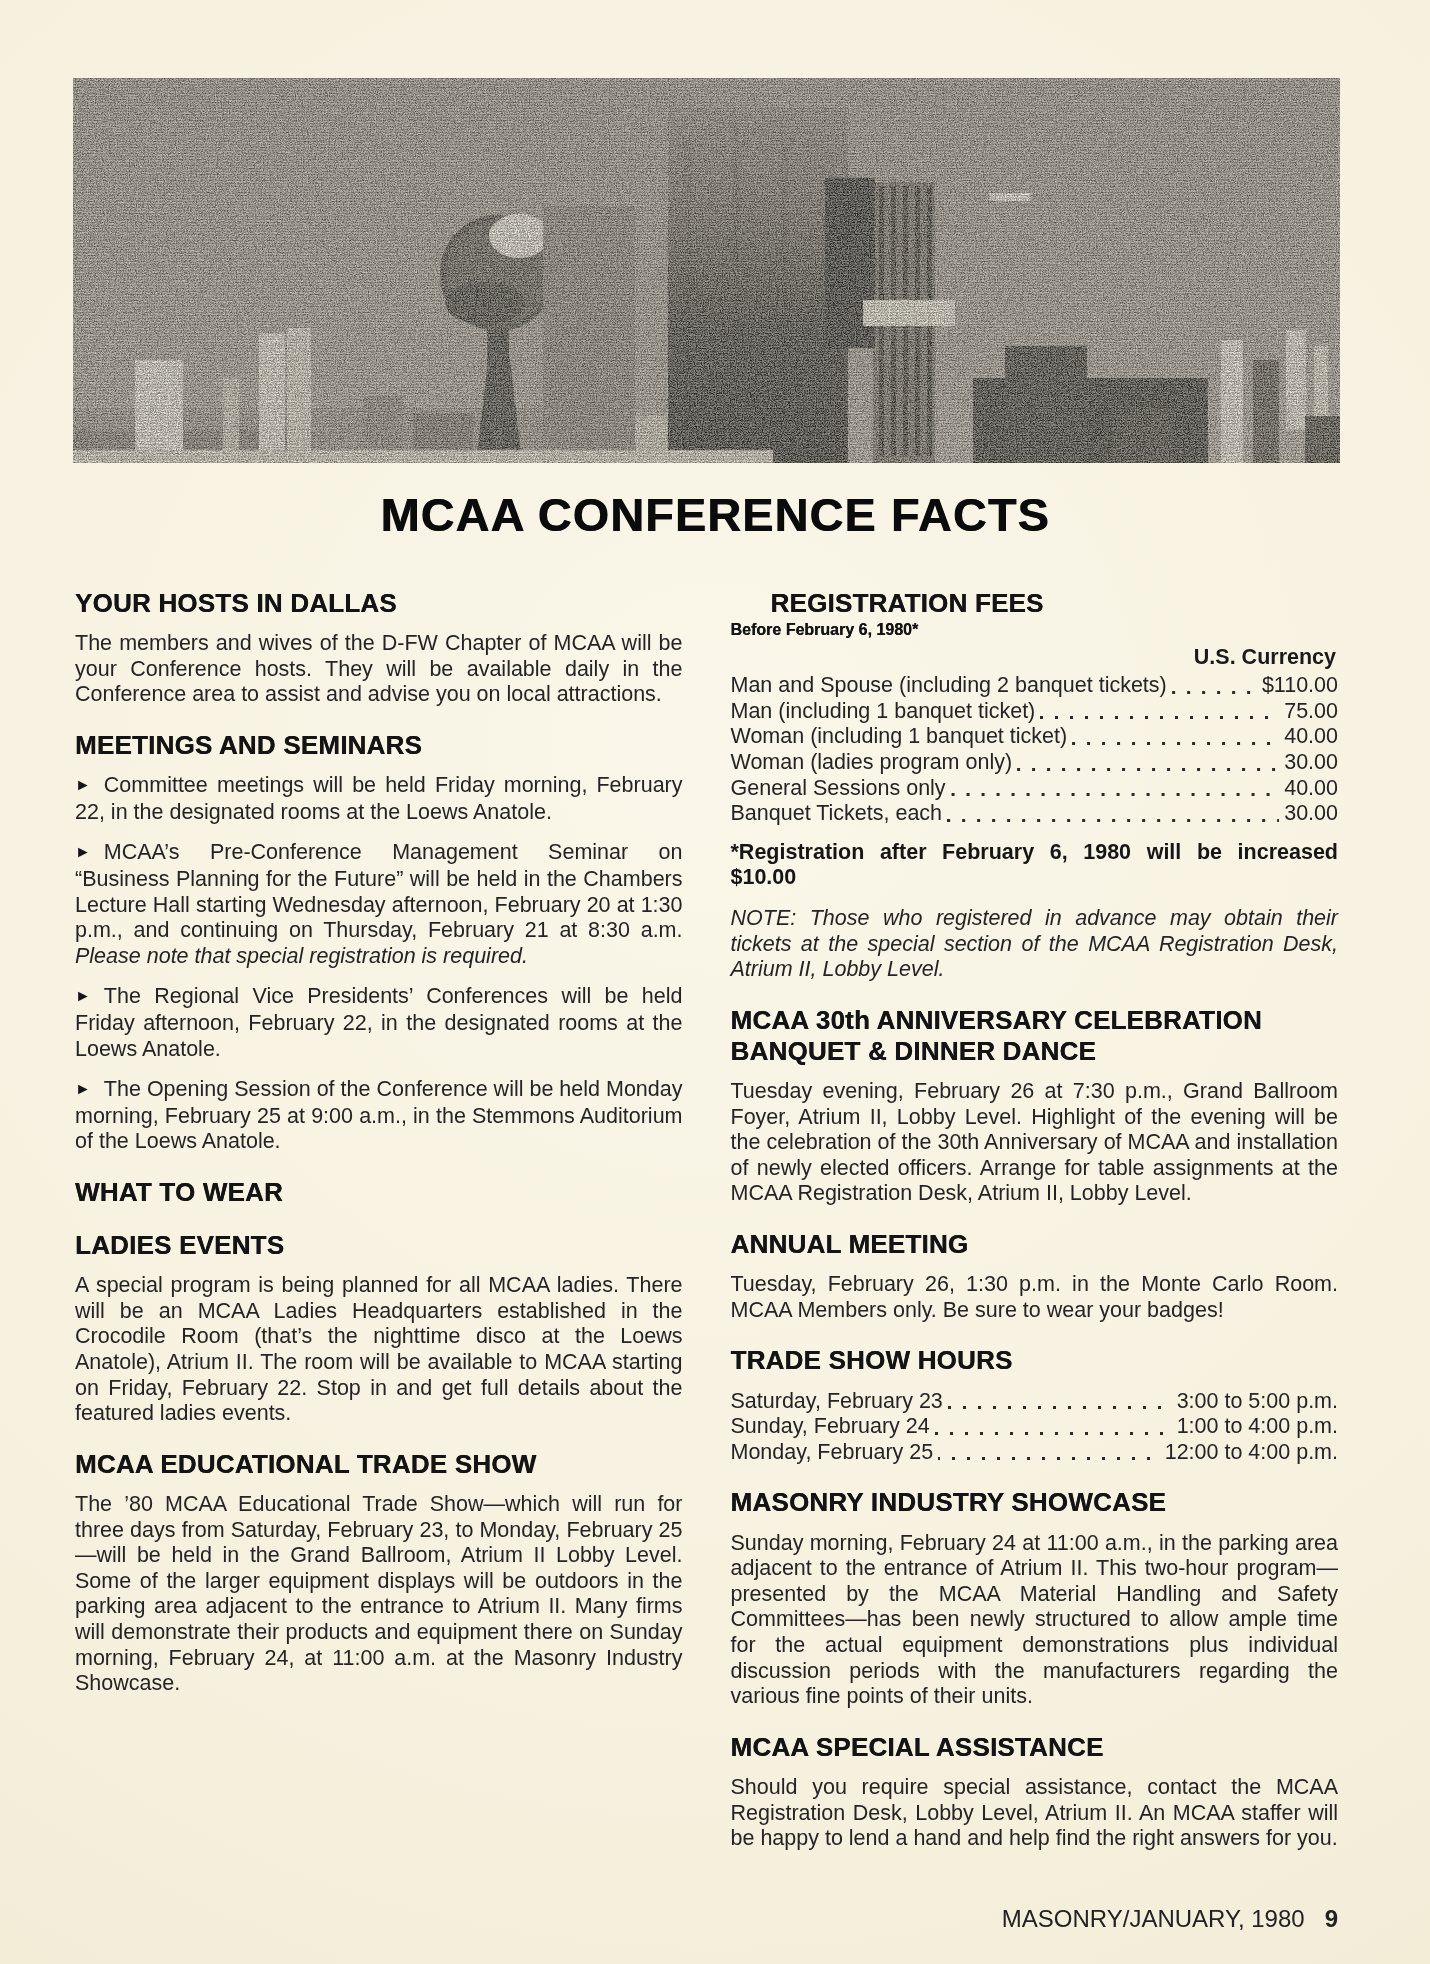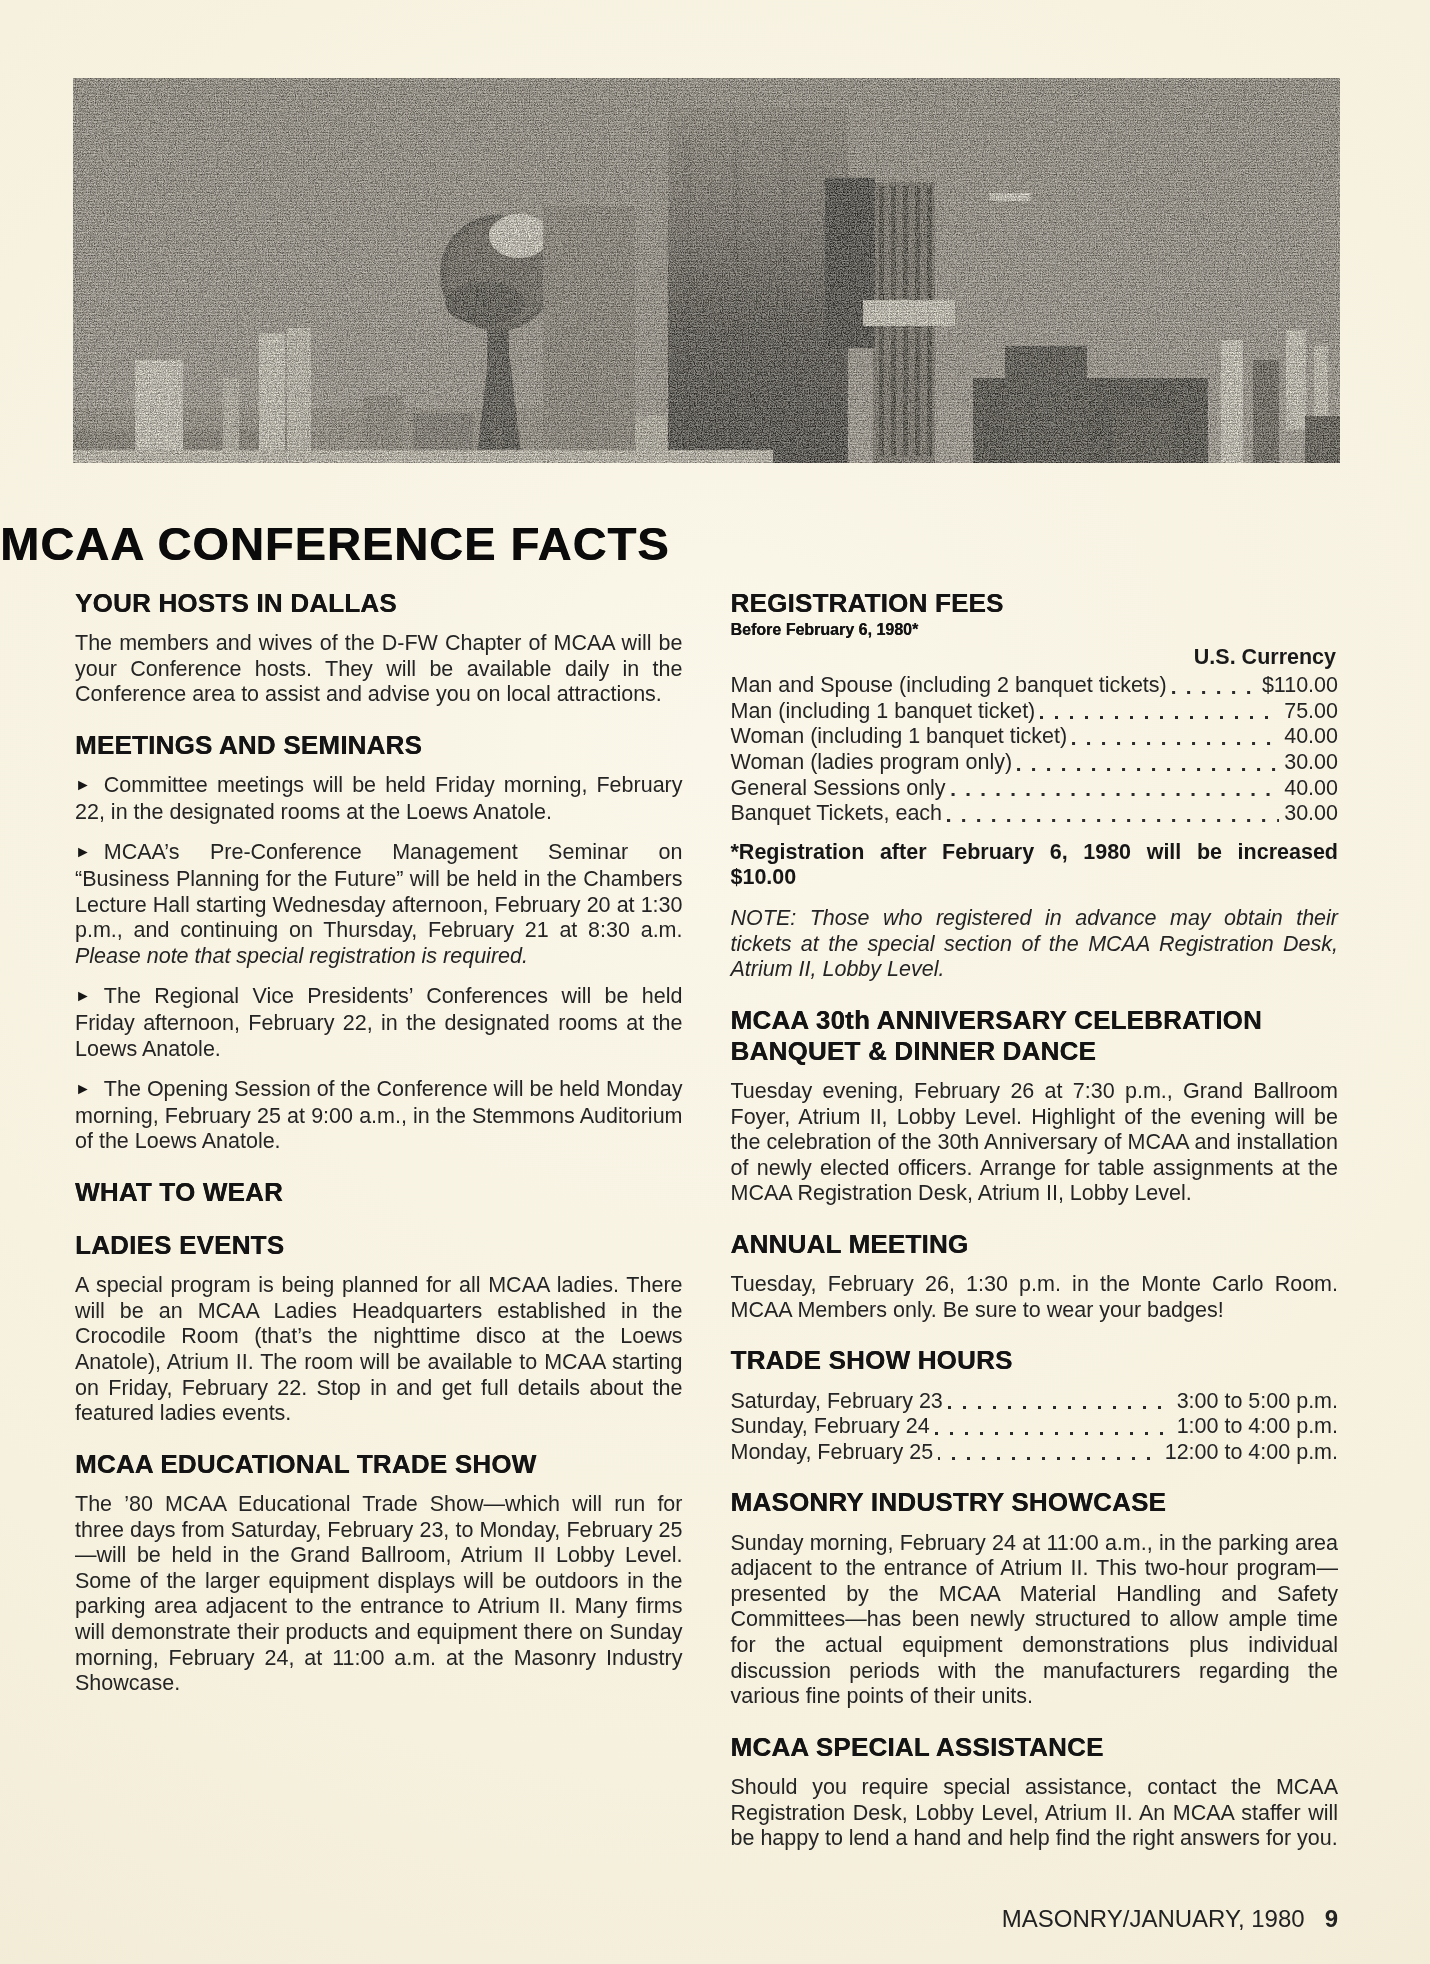--- a/index.html
+++ b/index.html
@@ -20,22 +20,22 @@
   }
   .photo svg { display:block; width:100%; height:100%; }
   .photo::after {
     content:""; position:absolute; inset:0; pointer-events:none;
     background:
       repeating-linear-gradient(180deg, rgba(30,26,20,0.10) 0 1px, rgba(255,255,255,0.06) 1px 3px),
       linear-gradient(rgba(243,233,205,0.10), rgba(243,233,205,0.10));
   }
   
   .title {
-    position:absolute; top:516px; left:0; width:100%;
-    margin:0; 
+    position:absolute; top:487px; left:0; width:100%;
+    margin:0; text-align:center;
     font-size:47px; font-weight:bold; letter-spacing:1px; color:#0b0b0b;
     text-shadow:0.6px 0 0 #0b0b0b;
   }
   
   .columns {
     position:absolute; left:75px; top:585px; width:1263px;
     display:flex; gap:48px;
   }
   .col { flex:1; min-width:0; }
   h3.sec {
@@ -199,21 +199,21 @@
 
       <h3 class="sec">LADIES EVENTS</h3>
       <p class="body">A special program is being planned for all MCAA ladies. There will be an MCAA Ladies Headquarters established in the Crocodile Room (that’s the nighttime disco at the Loews Anatole), Atrium II. The room will be available to MCAA starting on Friday, February 22. Stop in and get full details about the featured ladies events.</p>
 
       <h3 class="sec">MCAA EDUCATIONAL TRADE SHOW</h3>
       <p class="body">The ’80 MCAA Educational Trade Show—which will run for three days from Saturday, February 23, to Monday, February 25—will be held in the Grand Ballroom, Atrium II Lobby Level. Some of the larger equipment displays will be outdoors in the parking area adjacent to the entrance to Atrium II. Many firms will demonstrate their products and equipment there on Sunday morning, February 24, at 11:00 a.m. at the Masonry Industry Showcase.</p>
     </div>
 
     <div class="col">
 
-      <h3 class="sec" style="margin-bottom:2px;">REGISTRATION FEES</h3>
+      <h3 class="sec" style="margin-bottom:2px;margin-left:40px;">REGISTRATION FEES</h3>
       <div class="subhead">Before February 6, 1980*</div>
       <div class="currency">U.S. Currency</div>
 
       <div class="fees-block">
         <div class="feerow">
             <span class="lbl">Man and Spouse (including 2 banquet tickets)</span>
             <span class="leader"></span>
             <span class="amt">$110.00</span>
           </div>
         <div class="feerow">

